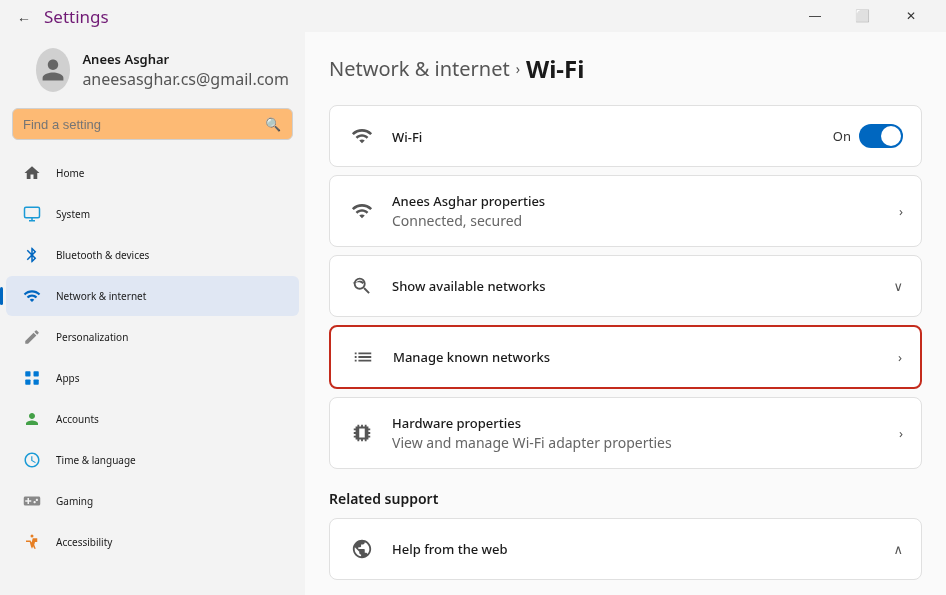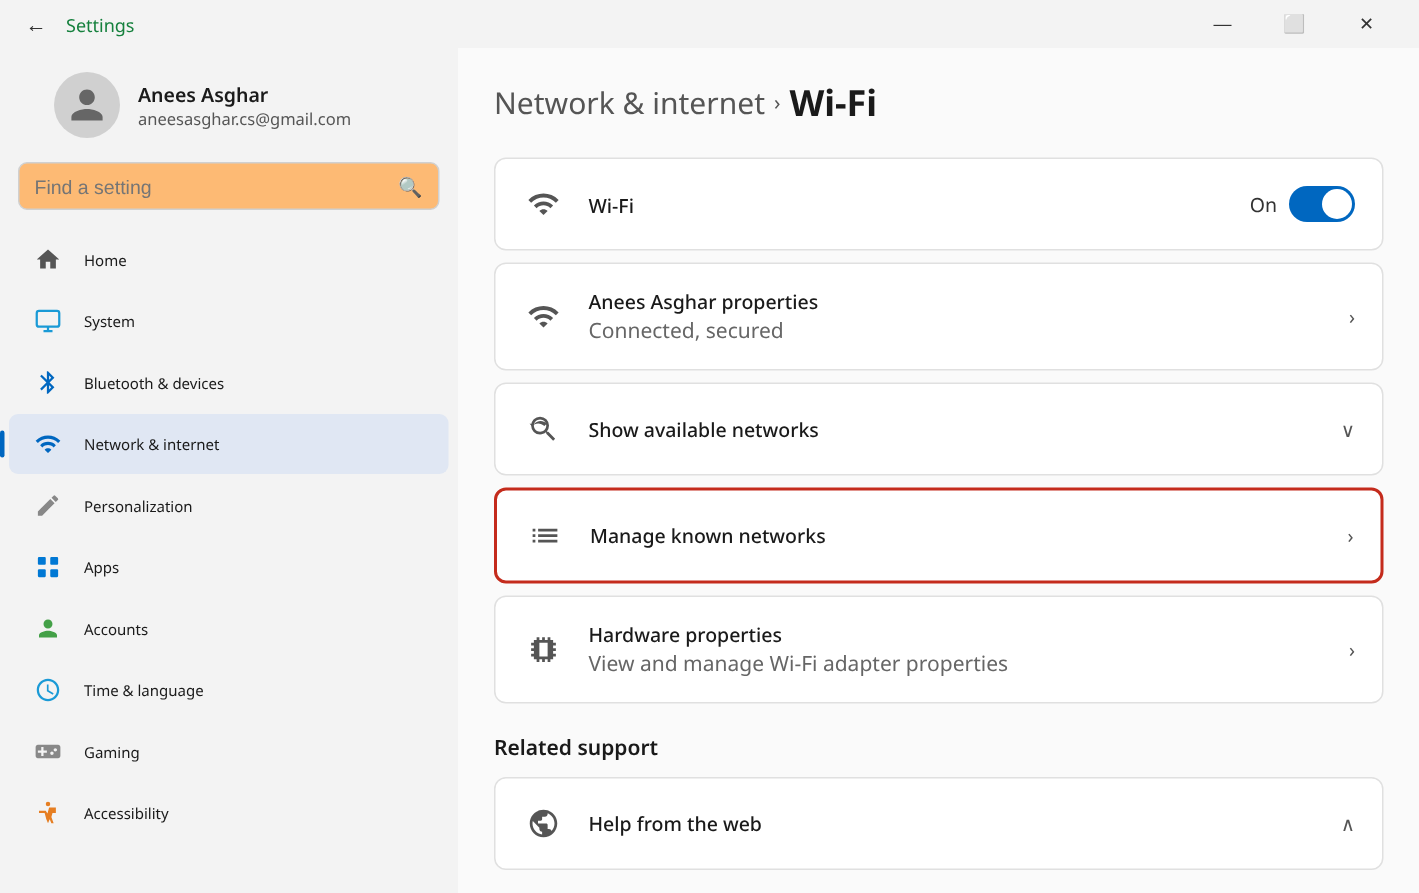--- a/index.html
+++ b/index.html
@@ -23,22 +23,22 @@
     }
     .titlebar-back {
       width: 24px; height: 24px;
       display: flex; align-items: center; justify-content: center;
       border-radius: 4px;
       cursor: pointer;
       font-size: 14px;
       color: #333;
     }
     .titlebar-title {
-      font-size: 12px;
-      color: #15803d;
+      font-size: 17px;
+      color: #701a75;
     }
     .titlebar-controls {
       margin-left: auto;
       display: flex;
       gap: 2px;
     }
     .titlebar-btn {
       width: 46px; height: 32px;
       display: flex; align-items: center; justify-content: center;
       cursor: pointer;
@@ -74,21 +74,21 @@
     .avatar {
       width: 44px; height: 44px;
       border-radius: 50%;
       background: #d0d0d0;
       display: flex; align-items: center; justify-content: center;
       font-size: 22px;
       color: #666;
     }
     .user-info { display: flex; flex-direction: column; }
     .user-name { font-size: 13px; font-weight: 600; color: #1a1a1a; }
-    .user-email { font-size: 11px; color: #555; }
+    .user-email { font-size: 16px; color: #555; }
 
     .search-box {
       margin: 0 12px 12px 12px;
       display: flex;
       align-items: center;
       background: #fdba74;
       border: 1px solid #d0d0d0;
       border-radius: 6px;
       padding: 6px 10px;
       gap: 8px;

